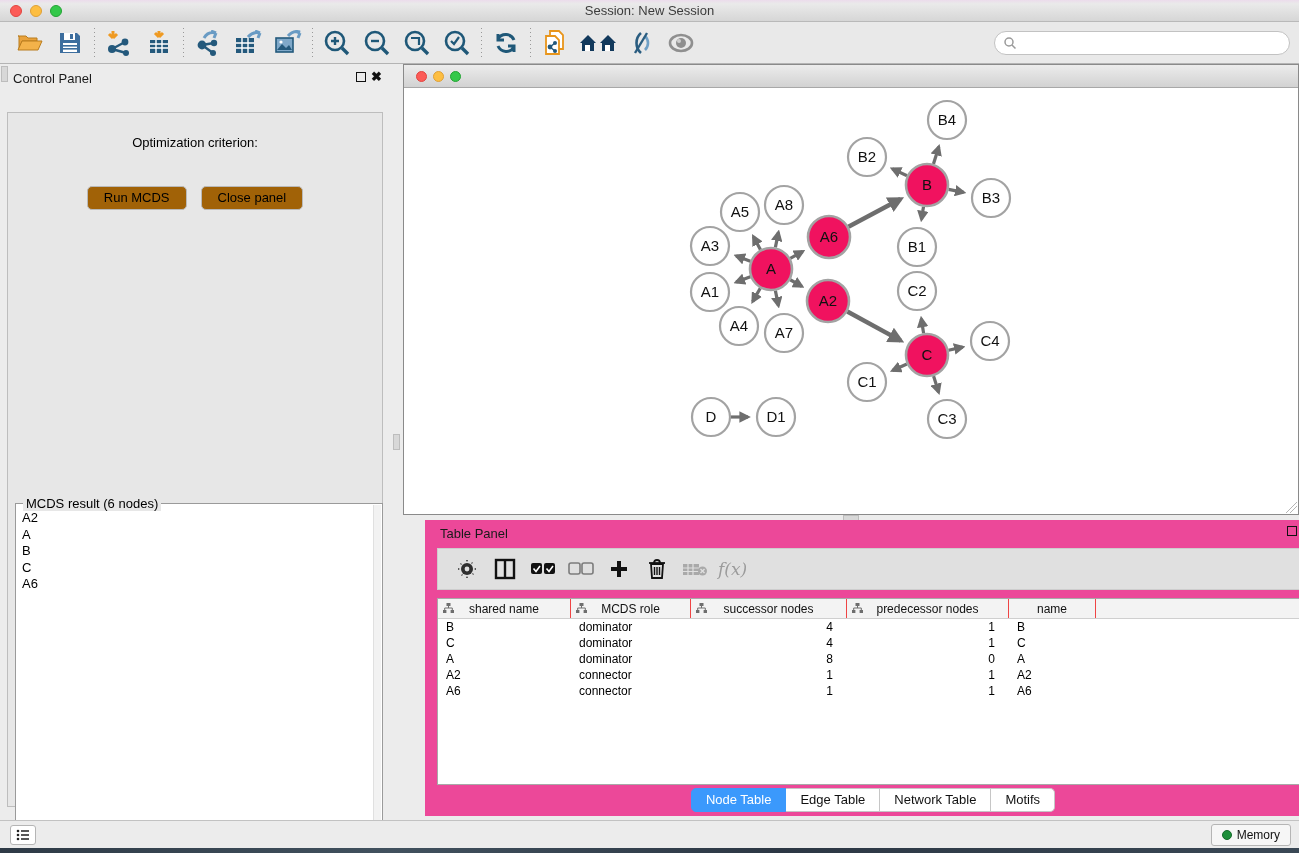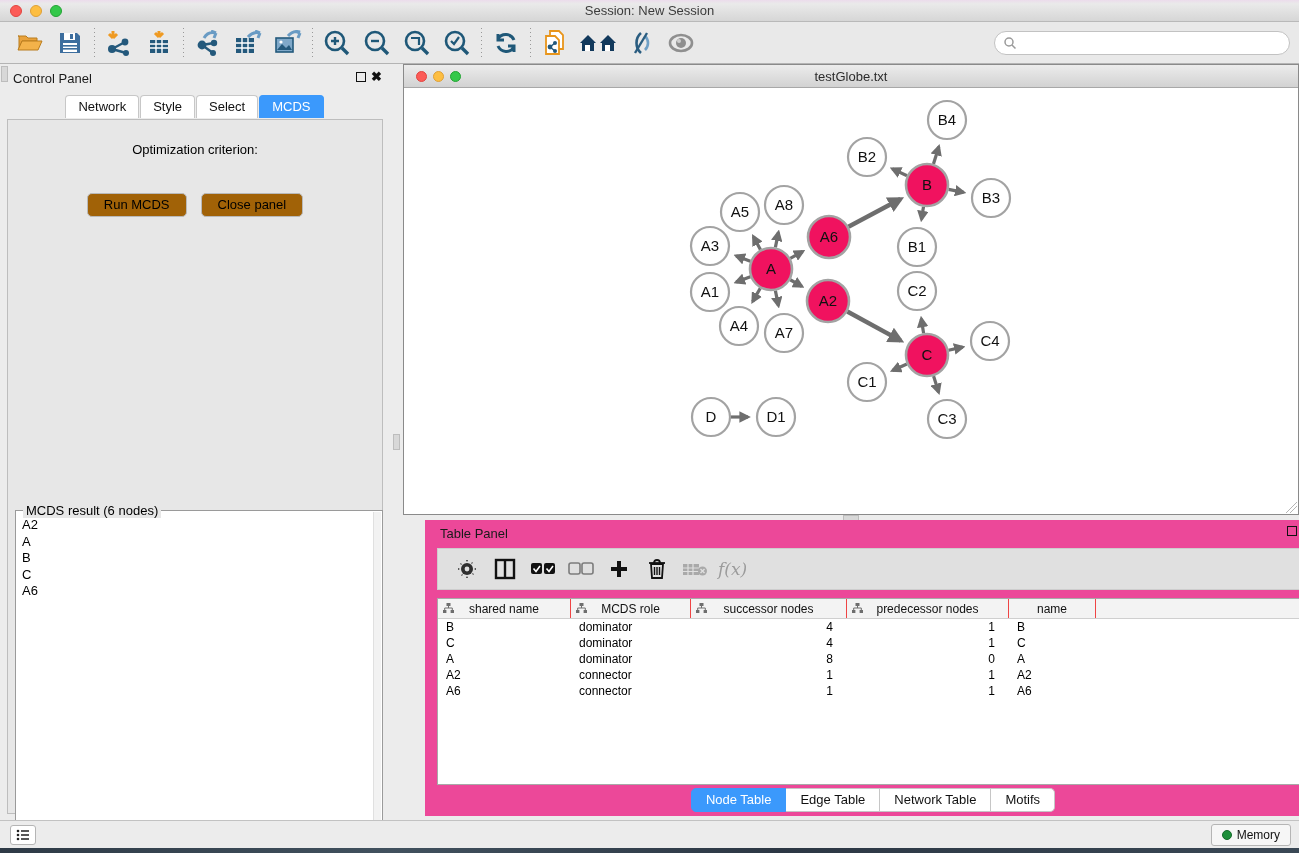--- a/index.html
+++ b/index.html
@@ -42,21 +42,21 @@
   .panel-ctl { position:absolute; top:7px; font-size:12px; color:#111; }
   .float-box { width:10px; height:10px; border:1.6px solid #111; display:inline-block; }
   .close-x { font-size:13px; font-weight:bold; color:#111; }
 
   .cp-tabs { position:absolute; left:0; top:31px; width:100%; display:flex; justify-content:center; }
   .cp-tab { font-size:13px; padding:3px 12px 4px; background:#fff; color:#111;
     border:1px solid #c7c7c7; border-bottom:none; margin-right:1px;
     border-radius:4px 4px 0 0; }
   .cp-tab.active { background:#3b99fc; color:#fff; border-color:#3b99fc; }
 
-  .cp-content { position:absolute; left:7px; top:55px; width:376px; height:695px;
+  .cp-content { position:absolute; left:7px; top:48px; width:376px; height:695px;
     background:#e7e7e7; border:1px solid #bdbdbd; }
   .opt-label { position:absolute; left:0; width:100%; top:22px; text-align:center;
     font-size:13px; color:#000; }
   .criterion { position:absolute; left:36px; top:40px; width:305px; height:24px;
     background:#fff; border:1px solid #b9b9b9; border-radius:5px;
     display:flex; align-items:center; }
   .criterion .val { flex:1; font-size:13px; padding-left:8px; color:#000; white-space:nowrap; }
   .criterion .stepper { width:22px; height:24px; margin:-1px -1px -1px 0;
     background:linear-gradient(#53a6fc,#2d7df5); border-radius:0 5px 5px 0;
     display:flex; flex-direction:column; align-items:center; justify-content:center; gap:1px; }
@@ -289,26 +289,20 @@
       <input type="text" placeholder="" style="">
     </div>
   </div>
 
   <div class="control-panel">
     <span class="panel-grip"></span>
     <div class="cp-title">Control Panel</div>
     <span class="panel-ctl" style="right:24px;"><span class="float-box"></span></span>
     <span class="panel-ctl close-x" style="right:8px; top:5px;">✖</span>
 
-    <div class="cp-tabs" id="cp-tabs">
-        <span class="cp-tab">Network</span>
-        <span class="cp-tab">Style</span>
-        <span class="cp-tab">Select</span>
-        <span class="cp-tab active">MCDS</span>
-      </div>
 
     <div class="cp-content">
       <div class="opt-label">Optimization criterion:</div>
       <div class="cp-buttons">
         <button class="mac-btn">Run MCDS</button>
         <button class="mac-btn">Close panel</button>
       </div>
 
       <div class="result-group">
         <span class="result-title">MCDS result (6 nodes)</span>
@@ -324,21 +318,20 @@
     </div>
   </div>
 
   <span class="v-divider-grip"></span>
 
   <div class="net-window">
     <div class="net-titlebar">
       <span class="ntl red"></span>
       <span class="ntl yellow"></span>
       <span class="ntl green"></span>
-      <div class="net-title">testGlobe.txt</div>
     </div>
     <div class="net-canvas">
       <svg id="graph-svg" width="894" height="426" viewBox="0 0 894 426">
         <defs>
           <marker id="arrowhead" viewBox="0 0 10 10" refX="7.5" refY="5" markerWidth="3.6" markerHeight="3.6" orient="auto">
             <path d="M0,0 L10,5 L0,10 z" fill="#6e6e6e"></path>
           </marker>
         </defs>
       <line x1="356.48901716798036" y1="161.67335414757676" x2="349.37761451347956" y2="148.59754926672048" stroke="#6e6e6e" stroke-width="3.2" marker-end="url(#arrowhead)"></line>
           <line x1="371.3793183343823" y1="159.44027896919482" x2="374.42632211987706" y2="144.43964494829748" stroke="#6e6e6e" stroke-width="3.2" marker-end="url(#arrowhead)"></line>

